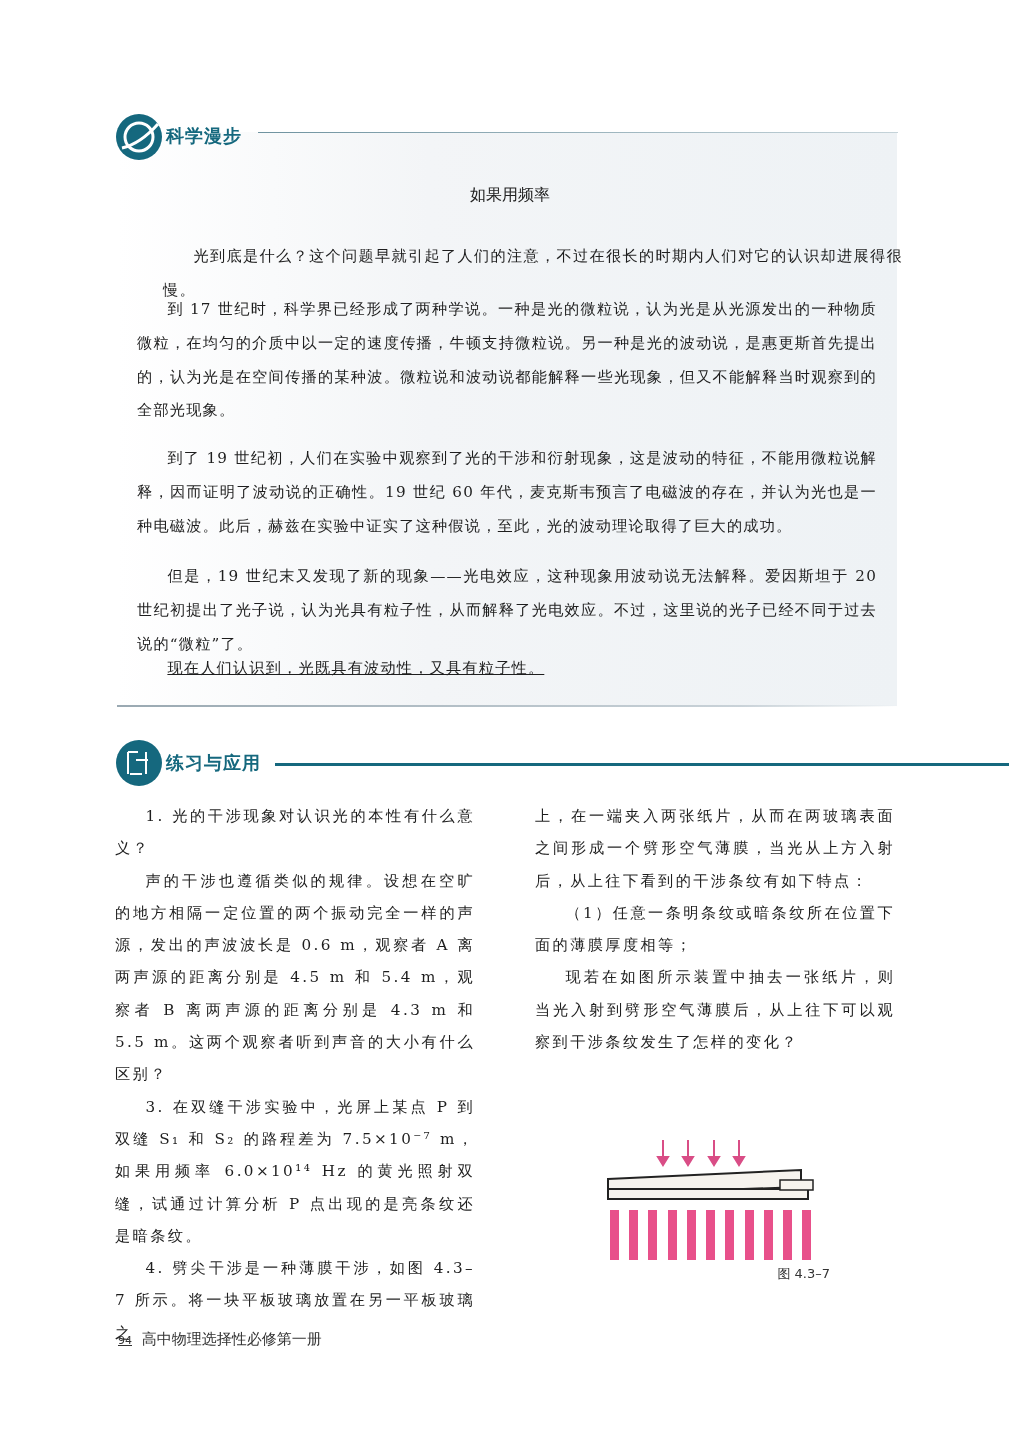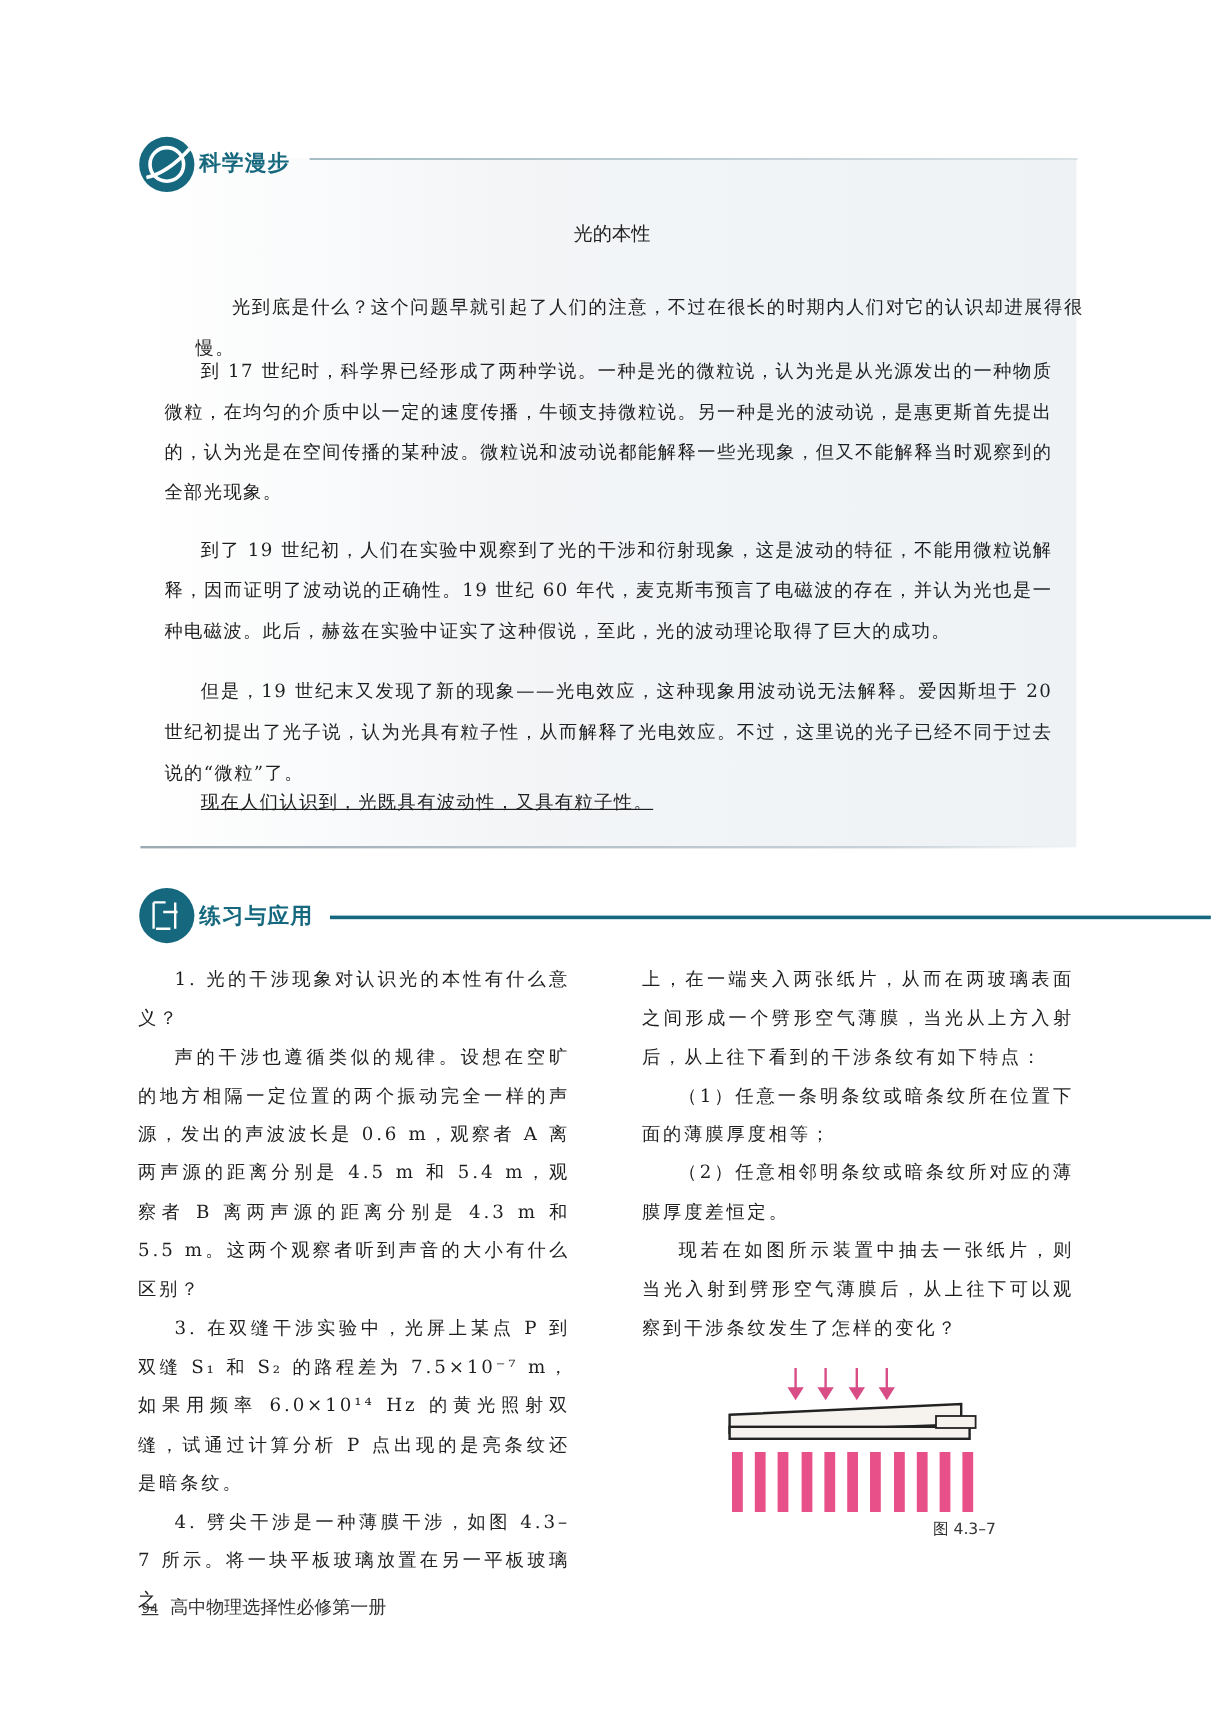--- a/index.html
+++ b/index.html
@@ -38,21 +38,21 @@
 <div class="sec-icon" style="left:116px;top:114px;">
   <svg width="46" height="46" viewBox="0 0 46 46">
     <circle cx="23" cy="23" r="22" fill="#15687e"></circle>
     <circle cx="23" cy="23" r="14" fill="none" stroke="#ffffff" stroke-width="3"></circle>
     <circle cx="23" cy="23" r="10" fill="#15687e"></circle>
     <path d="M6 34 Q 24 30 42 10" stroke="#ffffff" stroke-width="3" fill="none"></path>
   </svg>
 </div>
 <div class="sec-title" style="left:166px;top:124px;">科学漫步</div>
 
-<div class="article-title">光的本性</div>
+<div class="article-title">如果用频率</div>
 
 <div class="para indent" style="left:137px;top:240px;width:740px;margin-left:26px;">光到底是什么？这个问题早就引起了人们的注意，不过在很长的时期内人们对它的认识却进展得很慢。</div>
 <div class="para indent" style="left:137px;top:293px;width:740px;">到 17 世纪时，科学界已经形成了两种学说。一种是光的微粒说，认为光是从光源发出的一种物质微粒，在均匀的介质中以一定的速度传播，牛顿支持微粒说。另一种是光的波动说，是惠更斯首先提出的，认为光是在空间传播的某种波。微粒说和波动说都能解释一些光现象，但又不能解释当时观察到的全部光现象。</div>
 <div class="para indent" style="left:137px;top:442px;width:740px;">到了 19 世纪初，人们在实验中观察到了光的干涉和衍射现象，这是波动的特征，不能用微粒说解释，因而证明了波动说的正确性。19 世纪 60 年代，麦克斯韦预言了电磁波的存在，并认为光也是一种电磁波。此后，赫兹在实验中证实了这种假说，至此，光的波动理论取得了巨大的成功。</div>
 <div class="para indent" style="left:137px;top:560px;width:740px;">但是，19 世纪末又发现了新的现象——光电效应，这种现象用波动说无法解释。爱因斯坦于 20 世纪初提出了光子说，认为光具有粒子性，从而解释了光电效应。不过，这里说的光子已经不同于过去说的“微粒”了。</div>
 <div class="para indent" style="left:137px;top:652px;width:740px;text-decoration:underline;">现在人们认识到，光既具有波动性，又具有粒子性。</div>
 
 <div class="sec-icon" style="left:116px;top:740px;">
   <svg width="46" height="46" viewBox="0 0 46 46">
     <circle cx="23" cy="23" r="22" fill="#15687e"></circle>
@@ -65,21 +65,20 @@
 <div class="col" style="left:115px;top:800px;width:360px;">
   <p class="indent">1. 光的干涉现象对认识光的本性有什么意义？</p>
   <p class="indent">声的干涉也遵循类似的规律。设想在空旷的地方相隔一定位置的两个振动完全一样的声源，发出的声波波长是 0.6 m，观察者 A 离两声源的距离分别是 4.5 m 和 5.4 m，观察者 B 离两声源的距离分别是 4.3 m 和 5.5 m。这两个观察者听到声音的大小有什么区别？</p>
   <p class="indent">3. 在双缝干涉实验中，光屏上某点 P 到双缝 S₁ 和 S₂ 的路程差为 7.5×10⁻⁷ m，如果用频率 6.0×10¹⁴ Hz 的黄光照射双缝，试通过计算分析 P 点出现的是亮条纹还是暗条纹。</p>
   <p class="indent">4. 劈尖干涉是一种薄膜干涉，如图 4.3–7 所示。将一块平板玻璃放置在另一平板玻璃之</p>
 </div>
 
 <div class="col" style="left:535px;top:800px;width:360px;">
   <p>上，在一端夹入两张纸片，从而在两玻璃表面之间形成一个劈形空气薄膜，当光从上方入射后，从上往下看到的干涉条纹有如下特点：</p>
   <p class="indent">（1）任意一条明条纹或暗条纹所在位置下面的薄膜厚度相等；</p>
-  <p class="indent">（2）任意相邻明条纹或暗条纹所对应的薄膜厚度差恒定。</p>
   <p class="indent">现若在如图所示装置中抽去一张纸片，则当光入射到劈形空气薄膜后，从上往下可以观察到干涉条纹发生了怎样的变化？</p>
 </div>
 
 <div class="figure">
   <svg width="230" height="130" viewBox="0 0 230 130">
     <g stroke="#d94d86" stroke-width="2" fill="#d94d86">
       <line x1="63" y1="5" x2="63" y2="25"></line>
         <polygon points="58,22 68,22 63,30"></polygon>
       <line x1="88" y1="5" x2="88" y2="25"></line>
         <polygon points="83,22 93,22 88,30"></polygon>

